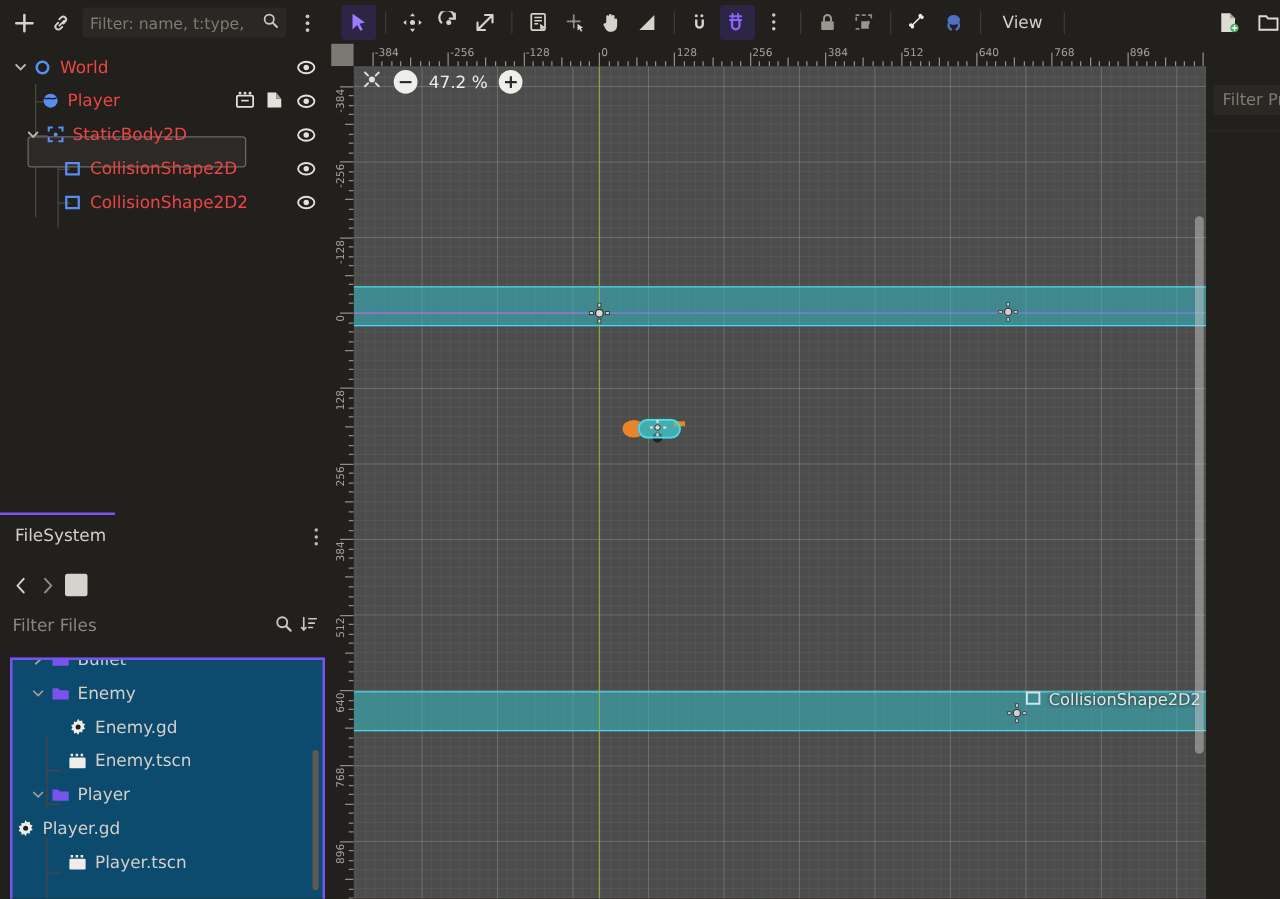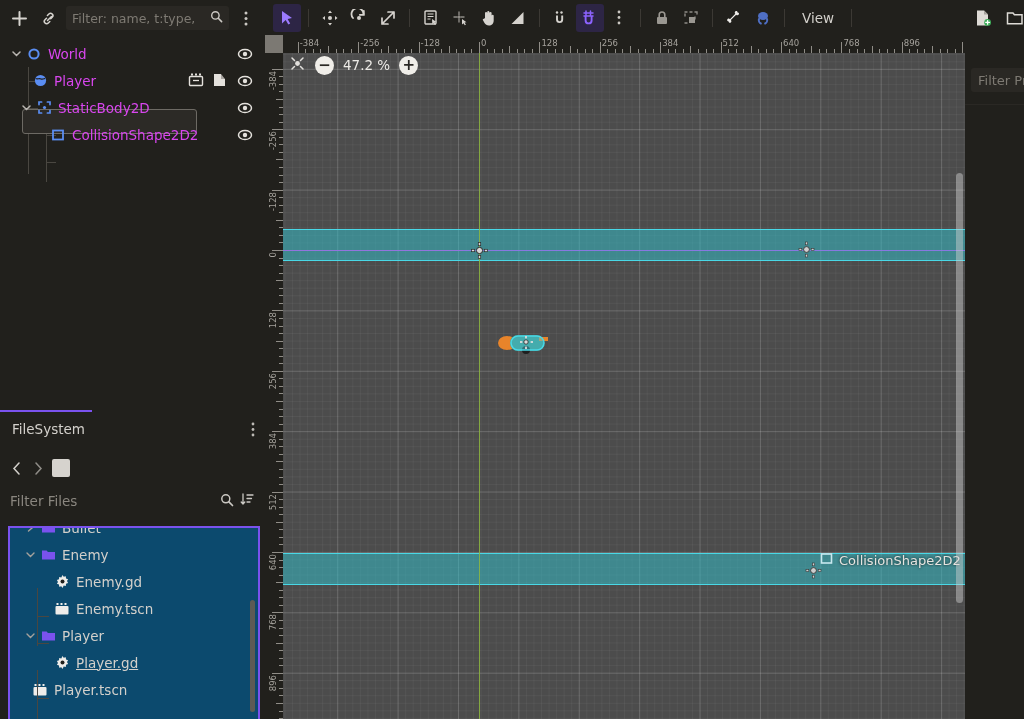--- a/index.html
+++ b/index.html
@@ -35,21 +35,21 @@
   }
   #scene-filter .ph {
     flex: 1 1 auto; color: #7e7a73; font-size: 12.5px;
     white-space: nowrap; overflow: hidden;
   }
 
   
   #scene-tree { position: absolute; left: 0; top: 40px; width: 265px; height: 370px; }
   .tree-row {
     position: relative; height: 27px; display: flex; align-items: center;
-    padding-right: 8px; font-size: 13.5px; color: #d946ef;
+    padding-right: 8px; font-size: 13.5px; color: #ef4444;
   }
   .tw { width: 16px; height: 27px; display: flex; align-items: center;
         justify-content: center; color: #b9b6b1; flex: 0 0 auto; }
   .nicon { width: 20px; height: 27px; display: flex; align-items: center;
            justify-content: center; flex: 0 0 auto; }
   .nlabel { margin-left: 4px; white-space: nowrap; }
   .eye { position: absolute; right: 12px; top: 5px; width: 17px; height: 17px;
          display: flex; align-items: center; justify-content: center; }
   .guide { position: absolute; border-left: 1px solid #4a4741; }
   .guideh { position: absolute; border-top: 1px solid #4a4741; }
@@ -296,20 +296,34 @@
         </span>
         <span class="nlabel">StaticBody2D</span>
         <span class="eye" style="top:5px;">
           <svg width="16" height="16" viewBox="0 0 16 16">
               <ellipse cx="8" cy="8" rx="6.5" ry="4.6" stroke="#e4e1dc" stroke-width="1.5" fill="none"></ellipse>
               <circle cx="8" cy="8" r="2.2" fill="#e4e1dc"></circle>
             </svg>
         </span>
       </div>
 
+      <div class="tree-row" style="padding-left:48px;">
+        <span class="nicon">
+          <svg width="14" height="14" viewBox="0 0 14 14">
+              <rect x="2" y="2.5" width="10" height="9" stroke="#5a8df2" stroke-width="1.8" fill="none"></rect>
+            </svg>
+        </span>
+        <span class="nlabel">CollisionShape2D</span>
+        <span class="eye" style="top:5px;">
+          <svg width="16" height="16" viewBox="0 0 16 16">
+              <ellipse cx="8" cy="8" rx="6.5" ry="4.6" stroke="#e4e1dc" stroke-width="1.5" fill="none"></ellipse>
+              <circle cx="8" cy="8" r="2.2" fill="#e4e1dc"></circle>
+            </svg>
+        </span>
+      </div>
 
       <div class="tree-row" style="padding-left:48px;">
         <span class="nicon">
           <svg width="14" height="14" viewBox="0 0 14 14">
               <rect x="2" y="2.5" width="10" height="9" stroke="#5a8df2" stroke-width="1.8" fill="none"></rect>
             </svg>
         </span>
         <span class="nlabel">CollisionShape2D2</span>
         <span class="eye" style="top:5px;">
           <svg width="16" height="16" viewBox="0 0 16 16">
@@ -425,31 +439,31 @@
               </svg>
           </span>
           <span class="nicon">
             <svg width="15" height="13" viewBox="0 0 15 13">
                 <path d="M1 2.5h4.6l1.3 1.6H14v7.4H1z" fill="#7a52ee"></path>
               </svg>
           </span>
           <span class="nlabel">Player</span>
         </div>
 
-        <div class="fs-row" style="padding-left:42px;text-decoration:underline;">
+        <div class="fs-row" style="">
           <span class="nicon">
             <svg width="15" height="15" viewBox="0 0 15 15">
                 <path d="M7.5 1l1.2 1.8 2.1-.5.2 2.2 2.1.7-1.1 1.9 1.1 1.9-2.1.7-.2 2.2-2.1-.5L7.5 14l-1.2-1.8-2.1.5-.2-2.2-2.1-.7 1.1-1.9L1.9 6l2.1-.7.2-2.2 2.1.5z" fill="#efedea"></path>
                 <circle cx="7.5" cy="7.5" r="2" fill="#21201c"></circle>
               </svg>
           </span>
           <span class="nlabel">Player.gd</span>
         </div>
 
-        <div class="fs-row" style="padding-left:20px;">
+        <div class="fs-row" style="padding-left:42px;">
           <span class="nicon">
             <svg width="16" height="14" viewBox="0 0 16 14">
                 <rect x="1.5" y="4" width="13" height="8.5" rx="1" fill="#efedea"></rect>
                 <rect x="2.5" y="1" width="2" height="2" fill="#efedea"></rect>
                 <rect x="6.5" y="1" width="2" height="2" fill="#efedea"></rect>
                 <rect x="10.5" y="1" width="2" height="2" fill="#efedea"></rect>
               </svg>
           </span>
           <span class="nlabel">Player.tscn</span>
         </div>

